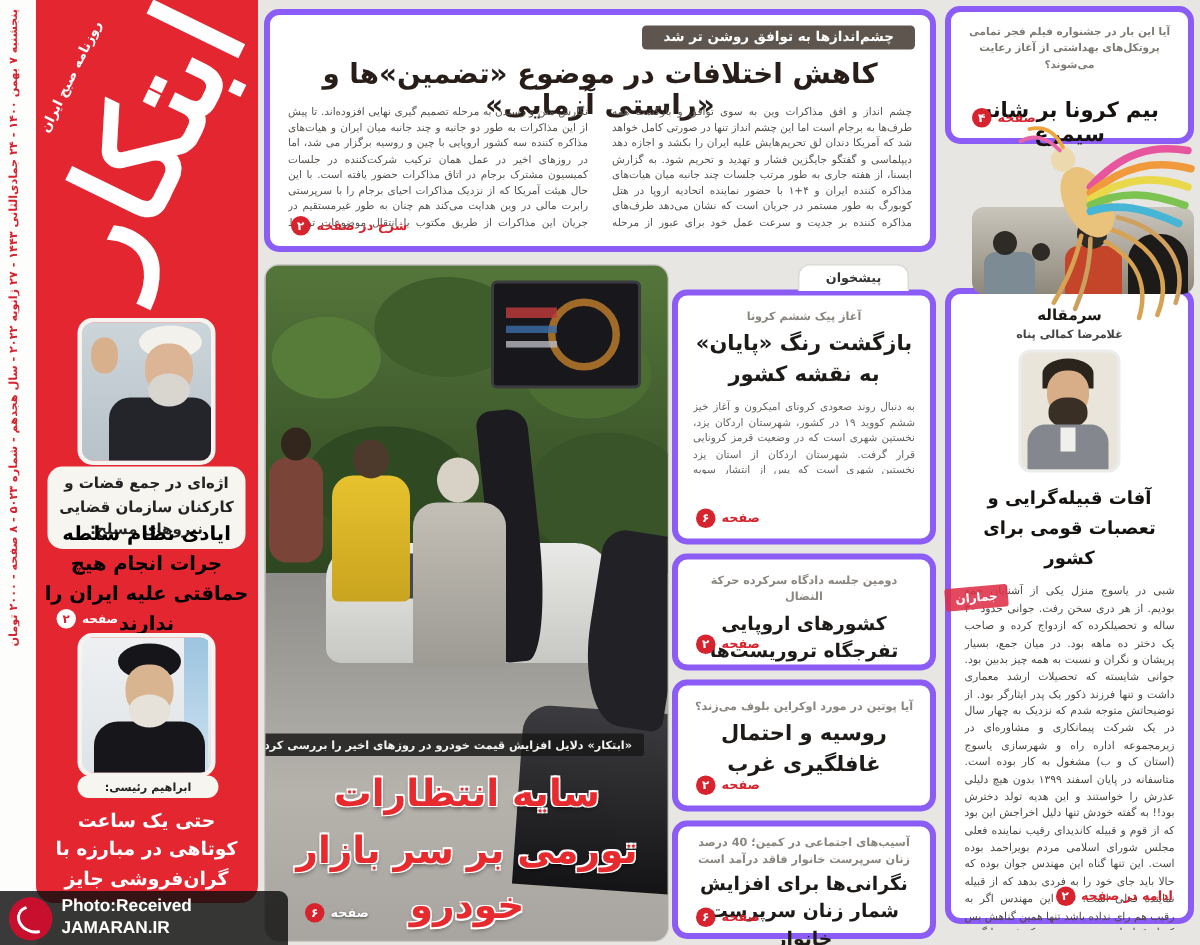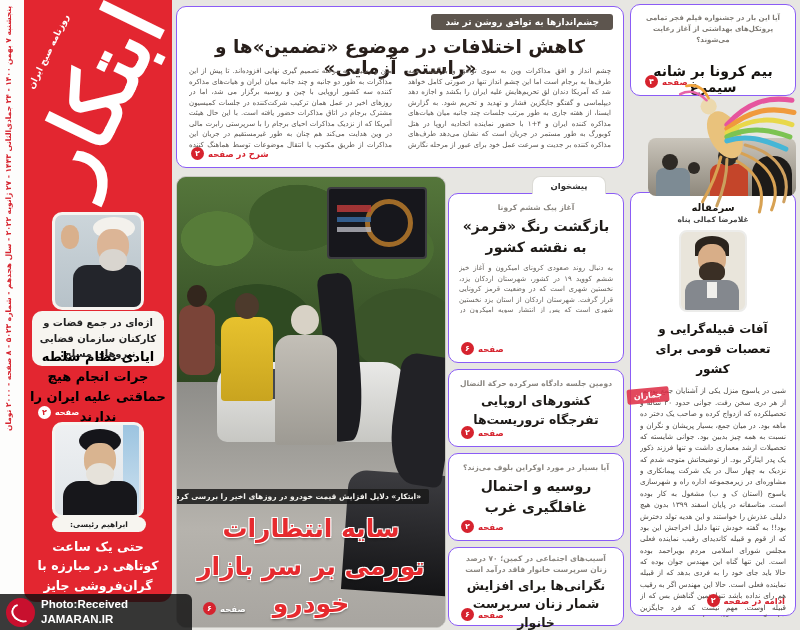--- a/index.html
+++ b/index.html
@@ -43,21 +43,21 @@
   .mh-headline2{position:absolute;left:6px;top:537px;width:136px;color:#fff;font-size:12.5px;
         font-weight:bold;text-align:center;line-height:1.55;}
   
   .watermark{position:absolute;left:0;top:594px;width:180px;height:36px;background:rgba(15,15,15,.82);
         display:flex;align-items:center;gap:6px;padding:0 6px;direction:ltr;z-index:9;border-radius:0 6px 0 0;}
   .jamaran-logo{width:29px;height:29px;border-radius:50%;background:#c8102e;position:relative;flex:none;overflow:hidden;}
   .jamaran-logo::after{content:"";position:absolute;left:5px;top:6px;width:18px;height:14px;
         border:2.5px solid #fff;border-radius:50%;border-top-color:transparent;border-right-color:transparent;transform:rotate(25deg);}
   .wm-text{color:#fff;font-family:"Liberation Sans",sans-serif;font-weight:bold;font-size:11.5px;line-height:1.3;}
   
-  .card{background:#fff;border:1px solid #8b5cf6;border-radius:10px;position:absolute;box-sizing:border-box;}
+  .card{background:#fff;border:4px solid #8b5cf6;border-radius:10px;position:absolute;box-sizing:border-box;}
   .lead-card{left:176px;top:6px;width:448px;height:162px;}
   .lead-kicker{position:absolute;top:7px;right:10px;background:#5d554e;color:#fff;font-size:9px;
         font-weight:bold;padding:3px 14px;border-radius:3px;}
   .lead-headline{position:absolute;top:29px;left:4px;right:4px;text-align:center;font-size:18.5px;
         font-weight:bold;color:#271e1a;}
   .lead-body{position:absolute;top:59px;left:12px;right:12px;height:84px;overflow:hidden;
         column-count:2;column-gap:16px;font-size:7px;color:#57524d;text-align:justify;line-height:1.5;}
   .foot{position:absolute;bottom:7px;display:flex;align-items:center;gap:4px;direction:rtl;}
   .foot .lbl{color:#d6232e;font-size:8.5px;font-weight:bold;}
   .circle-r{width:13px;height:13px;border-radius:50%;background:#d6232e;color:#fff;font-size:8px;
@@ -225,48 +225,48 @@
     <div class="pc-badge">
       <span class="lbl">صفحه</span>
       <span class="circle-r">۶</span>
     </div>
   </div>
 
   <div class="tab">پیشخوان</div>
 
   <div class="card mid1">
     <div class="mk">آغاز پیک ششم کرونا</div>
-    <div class="mh">بازگشت رنگ «قرمز» به نقشه کشور</div>
+    <div class="mh">بازگشت رنگ «پایان» به نقشه کشور</div>
     <div class="mb">به دنبال روند صعودی کرونای امیکرون و آغاز خیز ششم کووید ۱۹ در کشور، شهرستان اردکان یزد، نخستین شهری است که در وضعیت قرمز کرونایی قرار گرفت. شهرستان اردکان از استان یزد نخستین شهری است که پس از انتشار سویه امیکرون در وضعیت قرمز کرونا قرار گرفت.</div>
     <div class="foot" style="left:12px;">
       <span class="lbl">صفحه</span>
       <span class="circle-r">۶</span>
     </div>
   </div>
 
   <div class="card mid2">
     <div class="mk">دومین جلسه دادگاه سرکرده حرکة النضال</div>
     <div class="mh sm">کشورهای اروپایی تفرجگاه تروریست‌ها</div>
     <div class="foot" style="left:12px;">
       <span class="lbl">صفحه</span>
       <span class="circle-r">۲</span>
     </div>
   </div>
 
   <div class="card mid3">
-    <div class="mk">آیا بسیار در مورد اوکراین بلوف می‌زند؟</div>
+    <div class="mk">آیا پوتین در مورد اوکراین بلوف می‌زند؟</div>
     <div class="mh">روسیه و احتمال غافلگیری غرب</div>
     <div class="foot" style="left:12px;">
       <span class="lbl">صفحه</span>
       <span class="circle-r">۲</span>
     </div>
   </div>
 
   <div class="card mid4">
-    <div class="mk" style="margin-top:5px;">آسیب‌های اجتماعی در کمین؛ ۷۰ درصد زنان سرپرست خانوار فاقد درآمد است</div>
+    <div class="mk" style="margin-top:5px;">آسیب‌های اجتماعی در کمین؛ 40 درصد زنان سرپرست خانوار فاقد درآمد است</div>
     <div class="mh sm" style="margin-top:1px;">نگرانی‌ها برای افزایش شمار زنان سرپرست خانوار</div>
     <div class="foot" style="left:12px;bottom:4px;">
       <span class="lbl">صفحه</span>
       <span class="circle-r">۶</span>
     </div>
   </div>
 
   <div class="card fest-card">
     <div class="fest-kicker">آیا این بار در جشنواره فیلم فجر تمامی پروتکل‌های بهداشتی از آغاز رعایت می‌شوند؟</div>
     <div class="fest-headline">بیم کرونا بر شانه سیمرغ</div>

